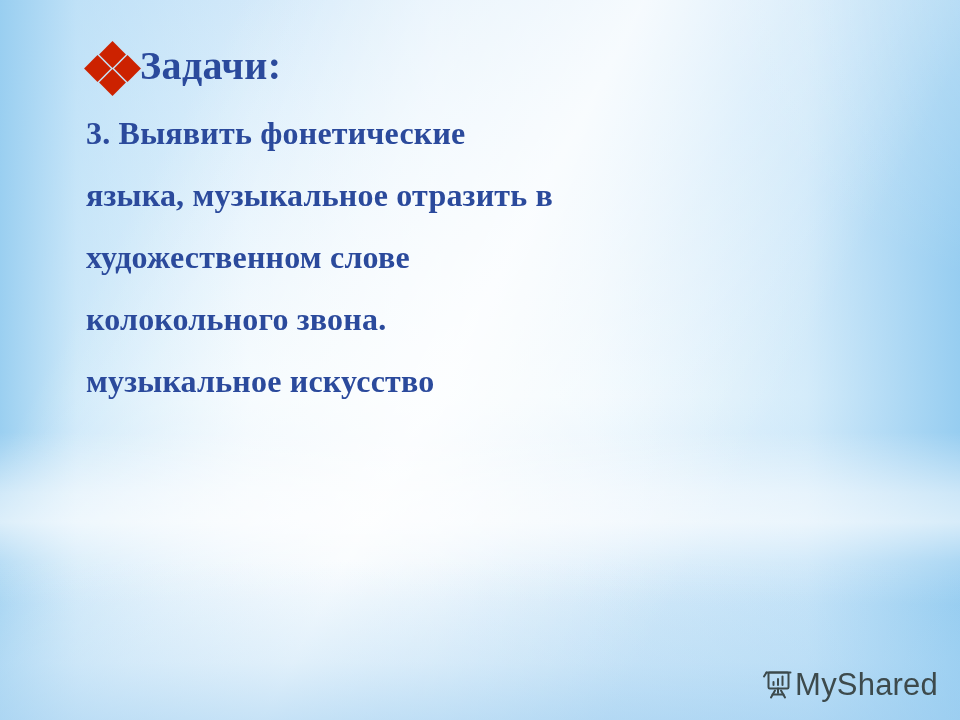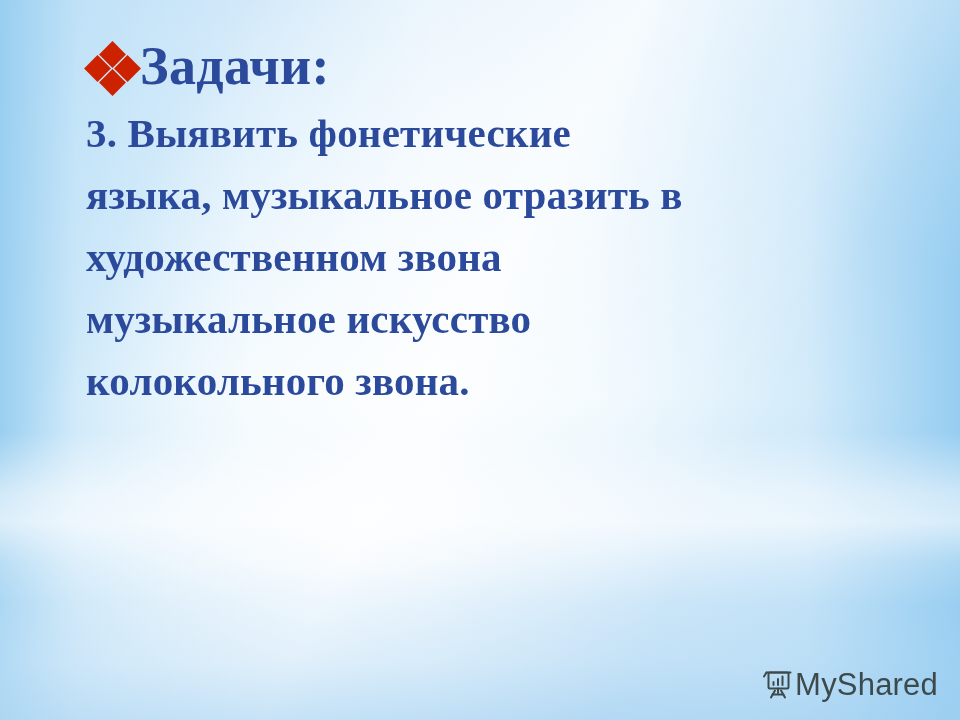--- a/index.html
+++ b/index.html
@@ -114,34 +114,34 @@
     transform: rotate(45deg);
   }
   .bullet i.d1 { left: 0px;  top: 15px; }      
   .bullet i.d2 { left: 15px; top: 1px;  }      
   .bullet i.d3 { left: 30px; top: 15px; }      
   .bullet i.d4 { left: 15px; top: 29px; }      
 
   .heading {
     font-family: "Liberation Serif", "DejaVu Serif", serif;
     font-weight: bold;
-    font-size: 54px;
+    font-size: 40px;
     line-height: 56px;
     color: #2b4a9c;
     letter-spacing: 0.4px;
     white-space: nowrap;
   }
 
   .body-lines {
     margin-top: 0px;
   }
   .body-line {
     font-family: "Liberation Serif", "DejaVu Serif", serif;
     font-weight: bold;
-    font-size: 41px;
+    font-size: 32px;
     line-height: 62px;
     color: #2b4a9c;
     letter-spacing: 0.2px;
     white-space: nowrap;
   }
 
   
   #watermark {
     position: absolute;
     right: 22px;
@@ -183,23 +183,23 @@
           <i class="d2"></i>
           <i class="d3"></i>
           <i class="d4"></i>
       </span>
       <span class="heading">Задачи:</span>
     </div>
 
     <div class="body-lines">
       <div class="body-line">3. Выявить  фонетические</div>
       <div class="body-line">языка, музыкальное отразить в</div>
-      <div class="body-line">художественном звона</div>
+      <div class="body-line">художественном слове</div>
+      <div class="body-line">колокольного звона.</div>
       <div class="body-line">музыкальное искусство</div>
-      <div class="body-line">колокольного звона.</div>
     </div>
 
   </div>
 
   <div id="watermark">
     <svg class="wm-icon" viewBox="0 0 34 34">
       <g fill="none" stroke="#3d4a4c" stroke-width="2" stroke-linecap="round" stroke-linejoin="round">
 
         <rect x="7.5" y="4.5" width="20" height="16" rx="1.2"></rect>
 

